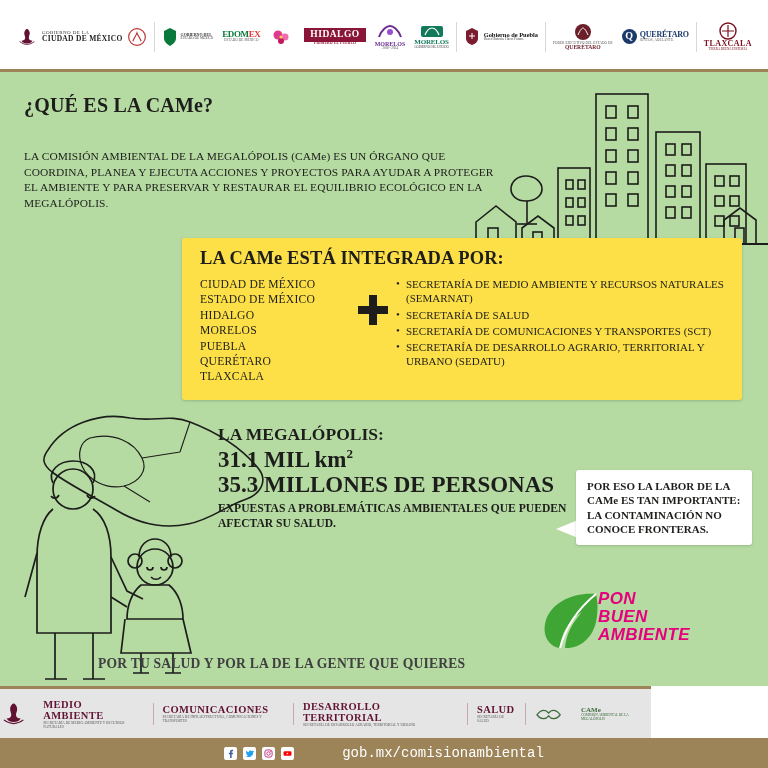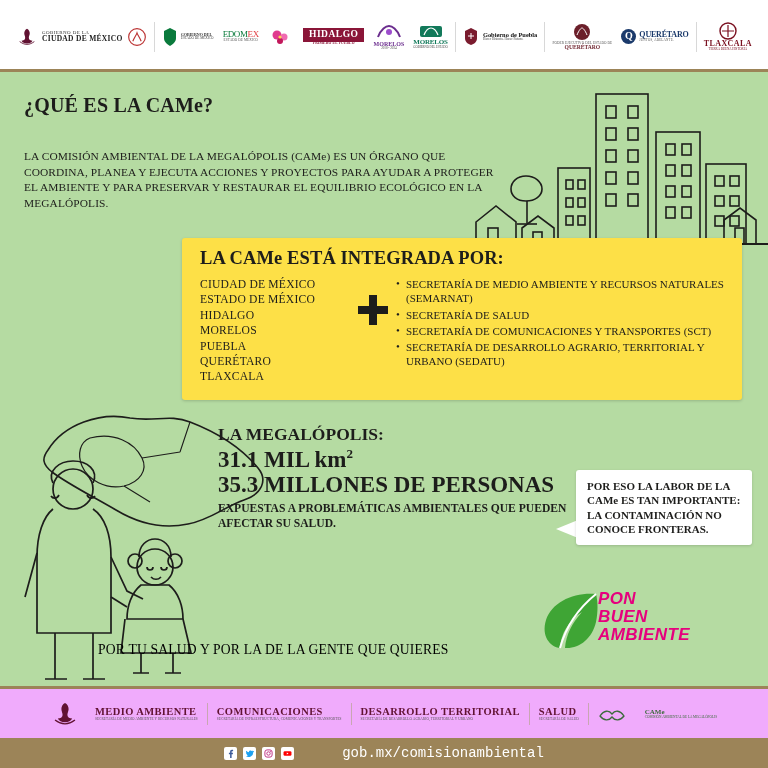--- a/index.html
+++ b/index.html
@@ -32,21 +32,21 @@
   .lg-cdmx .row { display:flex; align-items:center; gap:4px; }
   .cdmx-eagle { width:22px; height:22px; }
   .cdmx-mark { width:20px; height:20px; }
   .lg-cdmx .t1 { font-size:5px; color:#333; letter-spacing:.4px; }
   .lg-cdmx .t2 { font-size:7.5px; font-weight:bold; color:#222; letter-spacing:.3px;}
 
   .lg-edomex .sealrow { display:flex; align-items:center; gap:3px; }
   .edomex-seal { width:16px;height:20px; }
   .lg-edomex .t1{font-size:4px;font-weight:bold;color:#333;}
   .lg-edomex .t2{font-size:3.4px;color:#444;}
-  .edomex-wordmark { font-size:9px; font-weight:normal; color:#0a7a3c; letter-spacing:-.4px;}
+  .edomex-wordmark { font-size:9px; font-weight:bold; color:#0a7a3c; letter-spacing:-.4px;}
   .edomex-wordmark .mx { color:#e03a3e; }
 
   .lg-hidalgo .hid-band { background:#8a1538; color:#fff; font-size:9.5px; font-weight:bold;
      padding:2px 6px; letter-spacing:.5px; }
   .lg-hidalgo .hid-sub { font-size:3.6px; color:#8a1538; font-weight:bold; letter-spacing:.2px;}
 
   .lg-morelos .mor-top{font-size:6px;font-weight:bold;color:#6b2d8e;}
   .lg-morelos .mor-sub{font-size:3.2px;color:#444;}
   .mor-flower{width:26px;height:20px;}
 
@@ -130,37 +130,37 @@
     box-shadow:0 1px 3px rgba(0,0,0,.16);
   }
   .callout-tail {
     position:absolute; left:556px; top:448px; width:0;height:0;
     border-top:9px solid transparent; border-bottom:9px solid transparent;
     border-right:22px solid #ffffff;
   }
 
   
   .slogan {
-    position:absolute; left:98px; top:570px; font-size:13.6px;
-    font-weight:normal; color:#000000; letter-spacing:.2px;
+    position:absolute; left:98px; top:584px; font-size:13.6px;
+    font-weight:bold; color:#404040; letter-spacing:.2px;
   }
 
   
   .badge { position:absolute; left:540px; top:510px; width:180px; height:85px; }
   .badge .leaf { position:absolute; left:0; top:8px; }
   .badge .btxt { position:absolute; left:58px; top:8px; font-family:"Liberation Sans", sans-serif;
       font-weight:bold; font-style:italic; color:#e6007e; line-height:1.06; }
   .badge .b1 { font-size:17px; letter-spacing:.4px;}
   .badge .b2 { font-size:17px; letter-spacing:.4px;}
   .badge .b3 { font-size:17px; letter-spacing:.4px;}
 
   
   .footer {
-    position:absolute; top:686px; left:0; width:768px; height:52px;
-    background:#f0abfc; border-top:3px solid #9c8458;
+    position:absolute; top:686px; left:0; width:651px; height:52px;
+    background:#e5e5e5; border-top:3px solid #9c8458;
     display:flex; align-items:center; justify-content:center; gap:0px;
   }
   .f-eagle { width:28px; height:28px; margin-right:7px;}
   .f-item { display:flex; flex-direction:column; justify-content:center; padding:0 9px; }
   .f-item .f1 { font-size:10.5px; font-weight:bold; color:#611232; letter-spacing:.4px;}
   .f-item .f2 { font-size:3.4px; color:#555; letter-spacing:.1px;}
   .f-sep { width:1px; height:22px; background:#c9a6b2; }
   .f-came { display:flex; align-items:center; gap:20px; padding-left:10px;}
   .came-leaf { width:26px; height:14px;}
   .came-txt { font-size:3.4px; color:#3a6b3a; line-height:1.15;}

